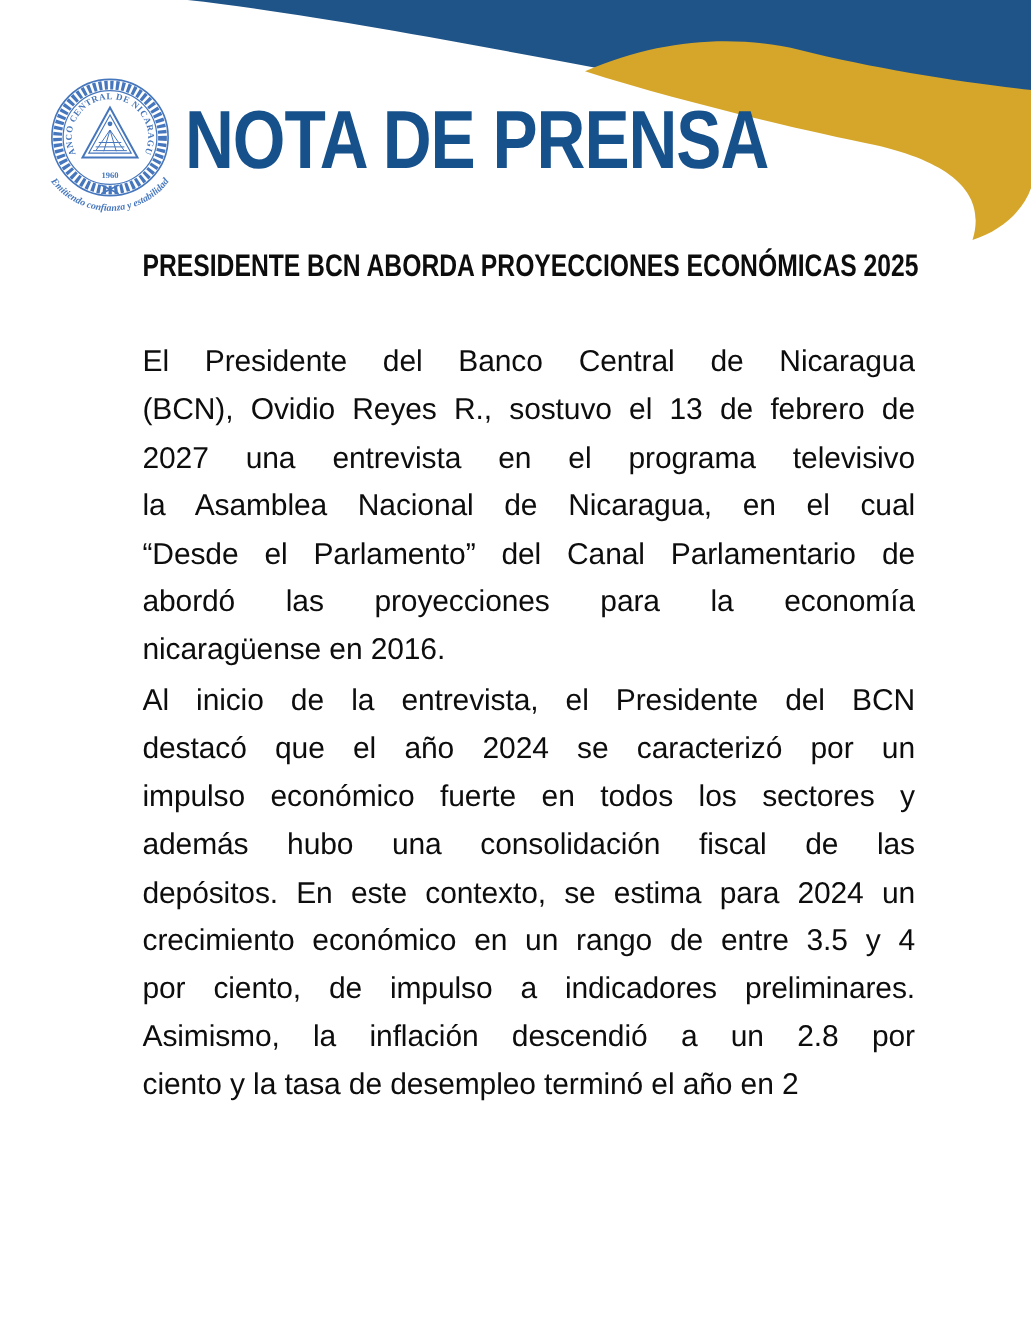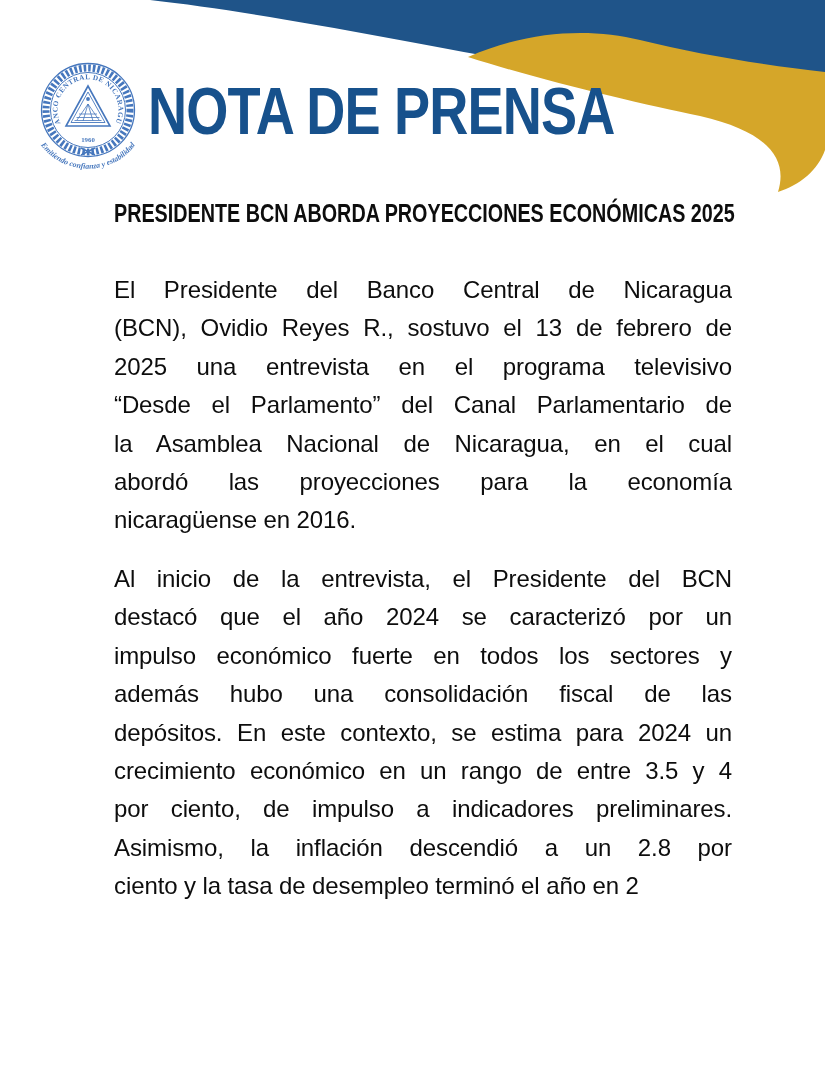--- a/index.html
+++ b/index.html
@@ -43,21 +43,21 @@
     color:var(--text-color);
     transform:scaleX(0.79);transform-origin:left top;
   }
   
   .para{
     position:absolute;left:114px;width:618px;
     font-size:24px;font-weight:normal;letter-spacing:-0.1px;
     color:var(--text-color);
   }
   .para-1{top:271px;}
-  .para-2{top:560px;}
+  .para-2{top:542px;}
   .line{
     height:38.4px;line-height:38.4px;
     text-align:justify;text-align-last:justify;
     overflow:hidden;
   }
   .line::after{content:"";display:inline-block;width:100%;height:0;}
   .line.last{text-align-last:left;}
   .line.last::after{content:none;}
 </style>
 </head>
@@ -112,23 +112,23 @@
     </text>
   </svg>
 
   <div class="masthead">NOTA DE PRENSA</div>
 
   <div class="heading">PRESIDENTE BCN ABORDA PROYECCIONES ECONÓMICAS 2025</div>
 
   <div class="para para-1">
       <div class="line">El Presidente del Banco Central de Nicaragua</div>
       <div class="line">(BCN), Ovidio Reyes R., sostuvo el 13 de febrero de</div>
-      <div class="line">2025 una entrevista en el programa televisivo</div>
+      <div class="line">2027 una entrevista en el programa televisivo</div>
+      <div class="line">la Asamblea Nacional de Nicaragua, en el cual</div>
       <div class="line">“Desde el Parlamento” del Canal Parlamentario de</div>
-      <div class="line">la Asamblea Nacional de Nicaragua, en el cual</div>
       <div class="line">abordó las proyecciones para la economía</div>
       <div class="line last">nicaragüense en 2016.</div>
     </div>
   <div class="para para-2">
       <div class="line">Al inicio de la entrevista, el Presidente del BCN</div>
       <div class="line">destacó que el año 2024 se caracterizó por un</div>
       <div class="line">impulso económico fuerte en todos los sectores y</div>
       <div class="line">además hubo una consolidación fiscal de las</div>
       <div class="line">depósitos. En este contexto, se estima para 2024 un</div>
       <div class="line">crecimiento económico en un rango de entre 3.5 y 4</div>

